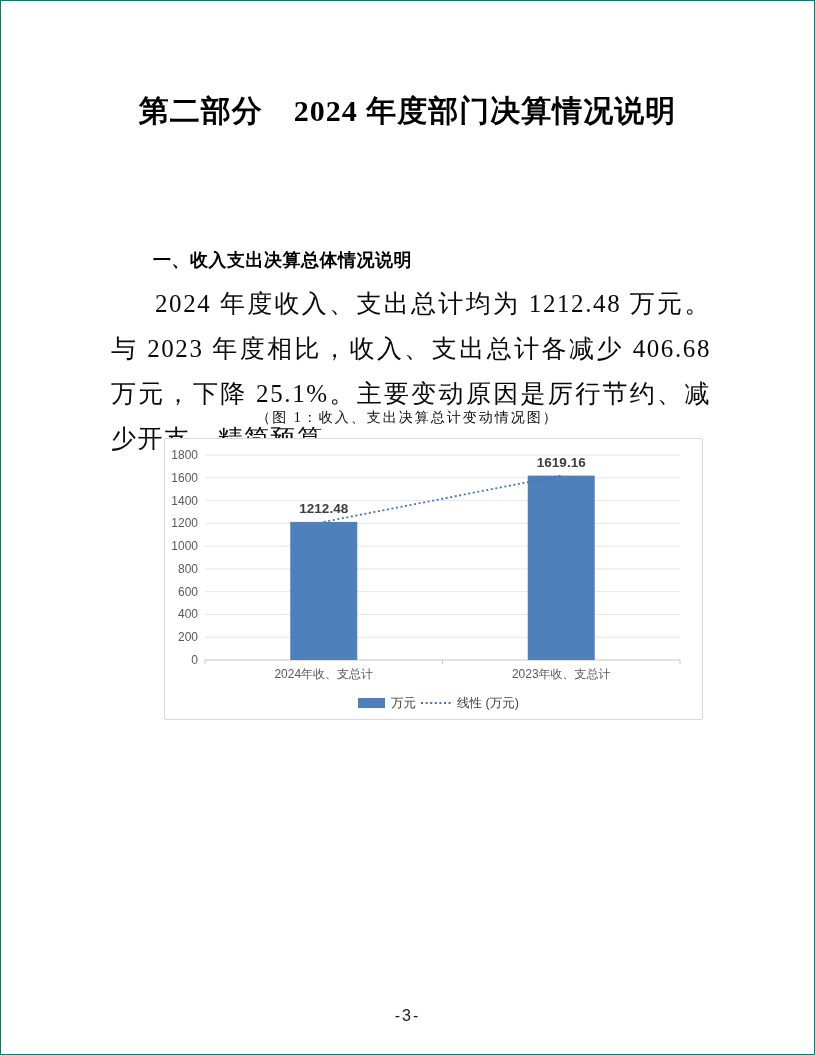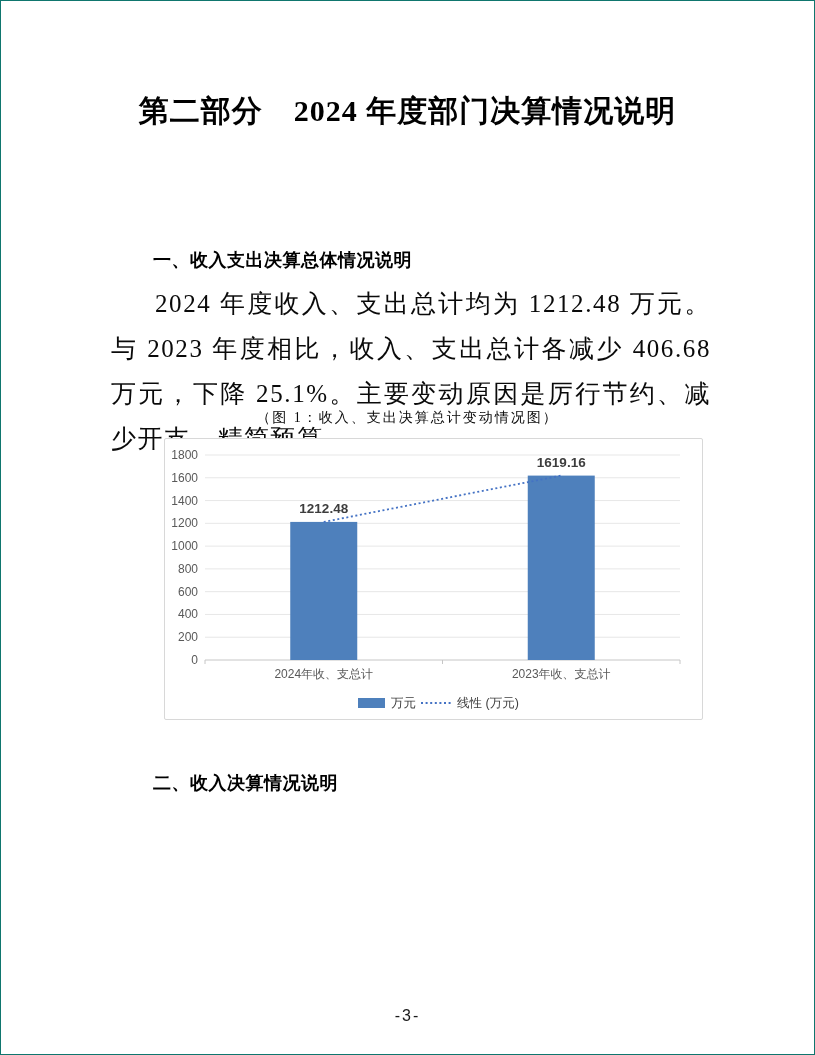--- a/index.html
+++ b/index.html
@@ -100,18 +100,17 @@
         <text x="158.75" y="239" text-anchor="middle" class="ax">2024年收、支总计</text>
         <text x="396.25" y="27.59566666666666" text-anchor="middle" class="dl">1619.16</text>
         <text x="396.25" y="239" text-anchor="middle" class="ax">2023年收、支总计</text>
         <rect x="193" y="259" width="27" height="10" fill="#4e80bc"></rect>
         <text x="226" y="268" class="ax lg">万元</text>
         <line x1="256" y1="264" x2="286" y2="264" stroke="#4472c4" stroke-width="1.8" stroke-dasharray="2 2.6"></line>
         <text x="292" y="268" class="ax lg">线性 (万元)</text>
       </svg>
   </div>
 
-  <div class="sec-heading h2">二、收入决算情况说明</div>
 
 
   <div class="footer">-3-</div>
 
 </div>
 
 </body></html>

